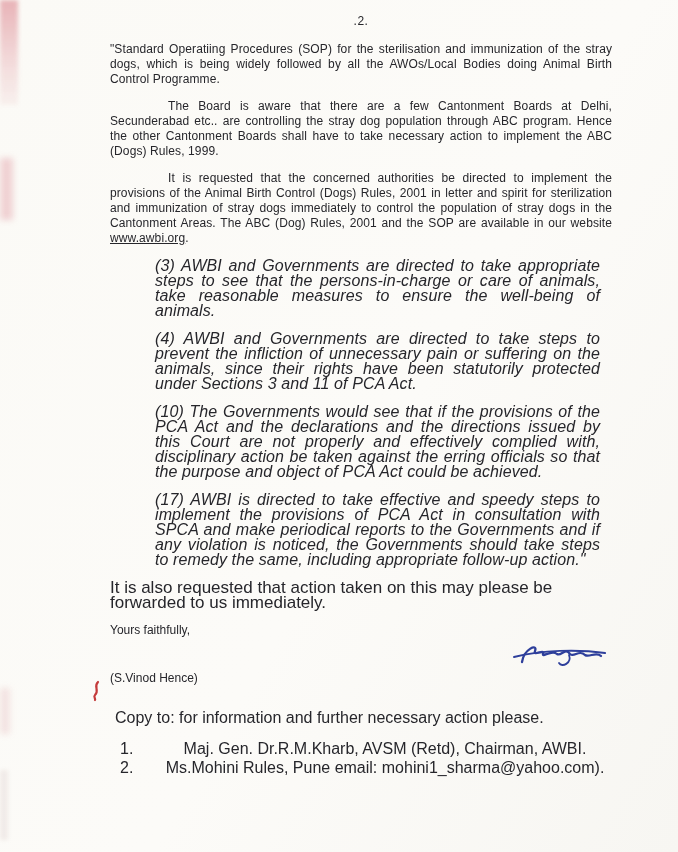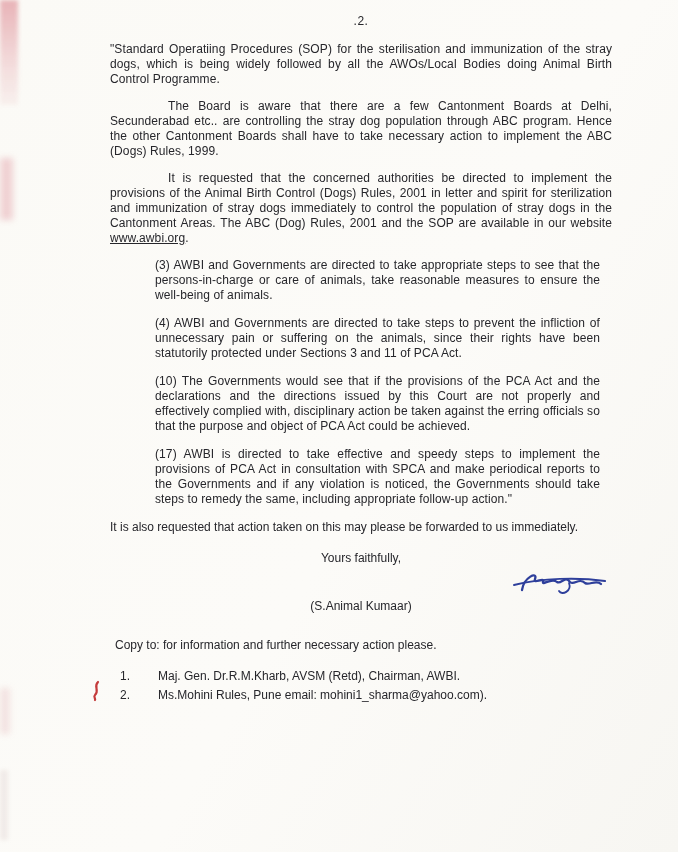--- a/index.html
+++ b/index.html
@@ -27,46 +27,47 @@
   p.para {
     font-size: 12px;
     line-height: 15px;
     text-align: justify;
     margin: 0 0 12px 0;
     letter-spacing: 0.1px;
   }
   p.para.indent { text-indent: 58px; }
   .doc-link { color: inherit; text-decoration: underline; }
   .quote {
-    font-size: 12px;
+    font-size: 16px;
     line-height: 15px;
+    font-style: italic;
     text-align: justify;
     margin: 0 12px 13px 45px;
     letter-spacing: 0.1px;
   }
   .closing-line {
+    font-size: 17px;
+    line-height: 15px;
+    margin: 2px 0 6px 0;
+  }
+  .signature-block {
+    text-align: left;
     font-size: 12px;
     line-height: 15px;
-    margin: 2px 0 16px 0;
-  }
-  .signature-block {
-    text-align: center;
-    font-size: 12px;
-    line-height: 15px;
-    margin-top: 6px;
+    margin-top: 13px;
   }
   .signature-block .sal { margin: 0; }
   .sig-scribble { display: block; margin: 0 2px 0 auto; }
   .signature-block .name, .signature-block .title { margin: 1px 0 0 0; }
-  .copy-section { margin-top: 24px; font-size: 12px; line-height: 15px; }
+  .copy-section { margin-top: 24px; font-size: 16px; line-height: 15px; }
   .copy-heading { margin: 0 0 16px 5px; }
   .copy-list { margin-left: 10px; }
   .copy-item { display: flex; margin-bottom: 4px; }
   .copy-item .num { width: 38px; flex: 0 0 38px; }
-  .copy-item .txt { flex: 1; }
+  .copy-item .txt { flex: 1; text-align: center; }
 
   
   .smudge {
     position: absolute;
     pointer-events: none;
   }
   .smudge-top-left {
     left: 0; top: 0; width: 18px; height: 105px;
     background: linear-gradient(180deg, rgba(214,110,122,0.50) 0%, rgba(219,128,140,0.28) 55%, rgba(222,140,150,0.08) 100%);
     filter: blur(2px);
@@ -126,21 +127,21 @@
 
     <p class="closing-line">It is also requested that action taken on this may please be forwarded to us immediately.</p>
 
     <div class="signature-block">
       <p class="sal">Yours faithfully,</p>
       <svg class="sig-scribble" width="104" height="32" viewBox="0 0 104 32">
         <path d="M16 24 C 18 11, 32 5, 29 13 C 27 19, 39 10, 37 16 C 36 20, 46 11, 51 16 C 55 19, 59 9, 64 16 C 68 20, 73 11, 79 17 C 83 20, 90 13, 95 18" stroke="#2e3f9b" stroke-width="2.3" fill="none" stroke-linecap="round"></path>
         <path d="M8 19 C 36 12, 72 11, 99 15" stroke="#2e3f9b" stroke-width="2" fill="none" stroke-linecap="round"></path>
         <path d="M63 17 C 66 25, 56 30, 53 25" stroke="#2e3f9b" stroke-width="1.8" fill="none" stroke-linecap="round"></path>
       </svg>
-      <p class="name">(S.Animal Kumaar)</p>
+      <p class="name">(S.Vinod Hence)</p>
     </div>
 
     <div class="copy-section">
       <p class="copy-heading">Copy to: for information and further necessary action please.</p>
       <div class="copy-list">
         <div class="copy-item">
           <span class="num">1.</span>
           <span class="txt">Maj. Gen. Dr.R.M.Kharb, AVSM (Retd), Chairman, AWBI.</span>
         </div>
         <div class="copy-item">

